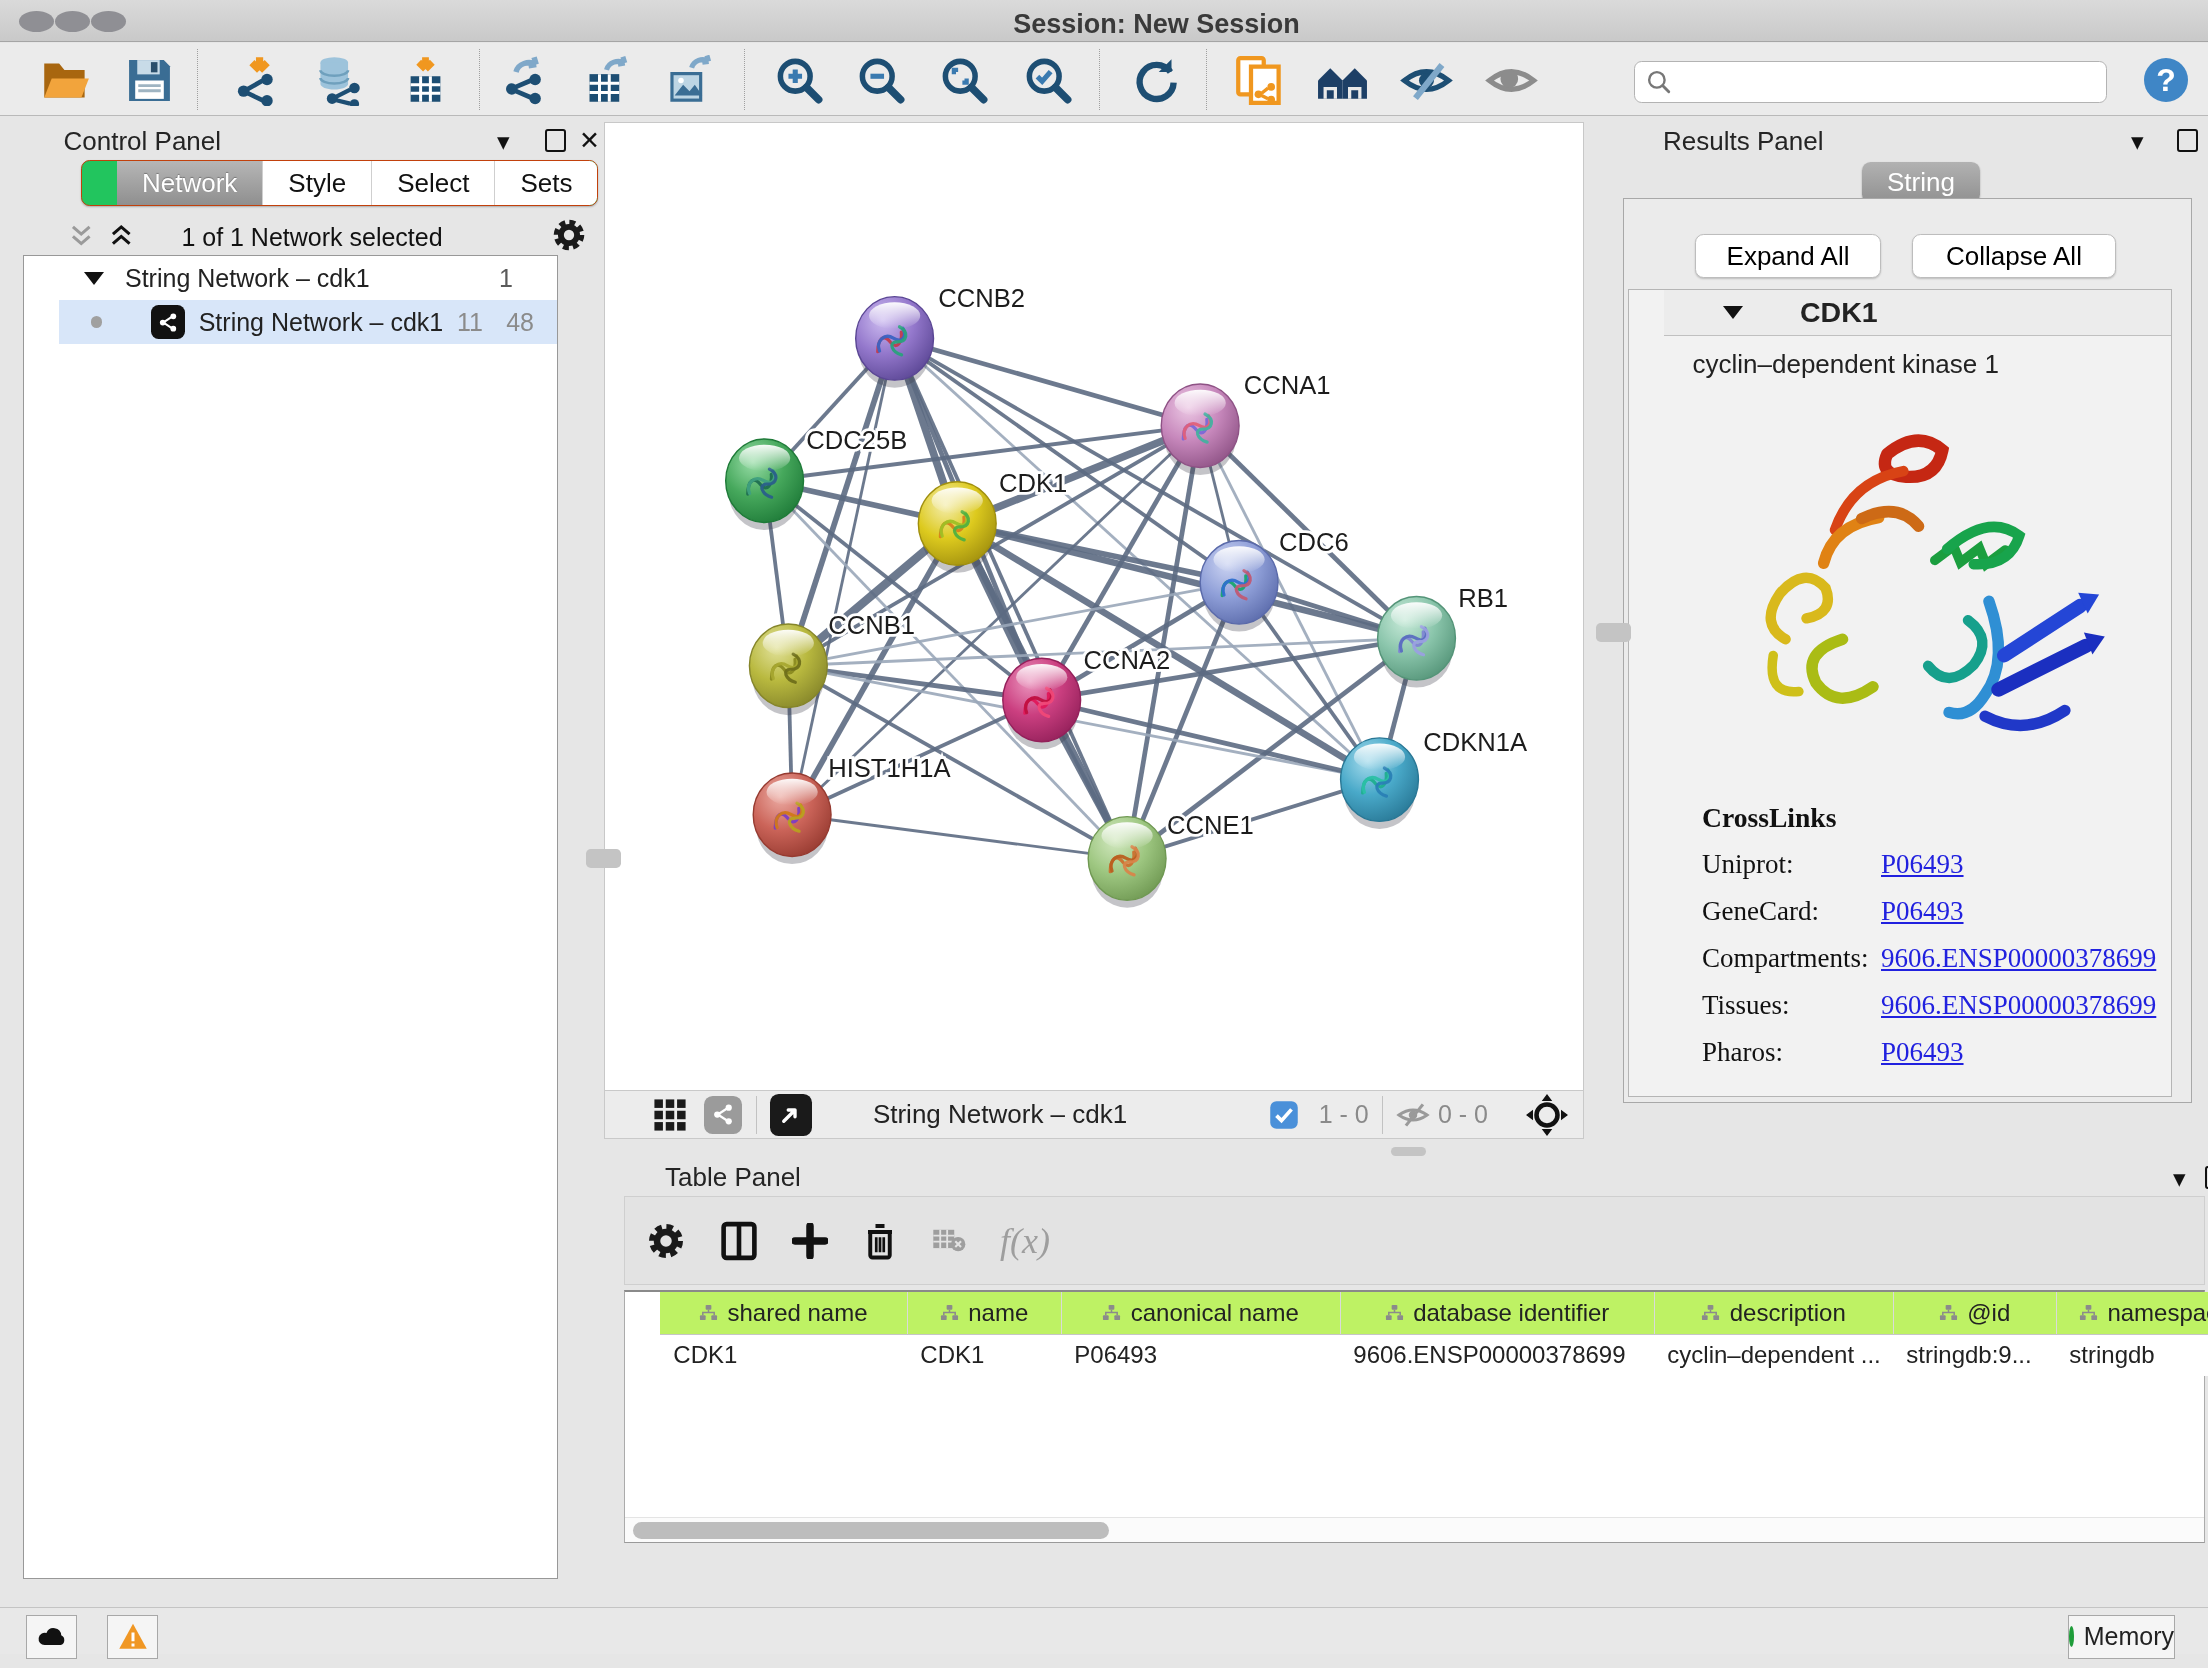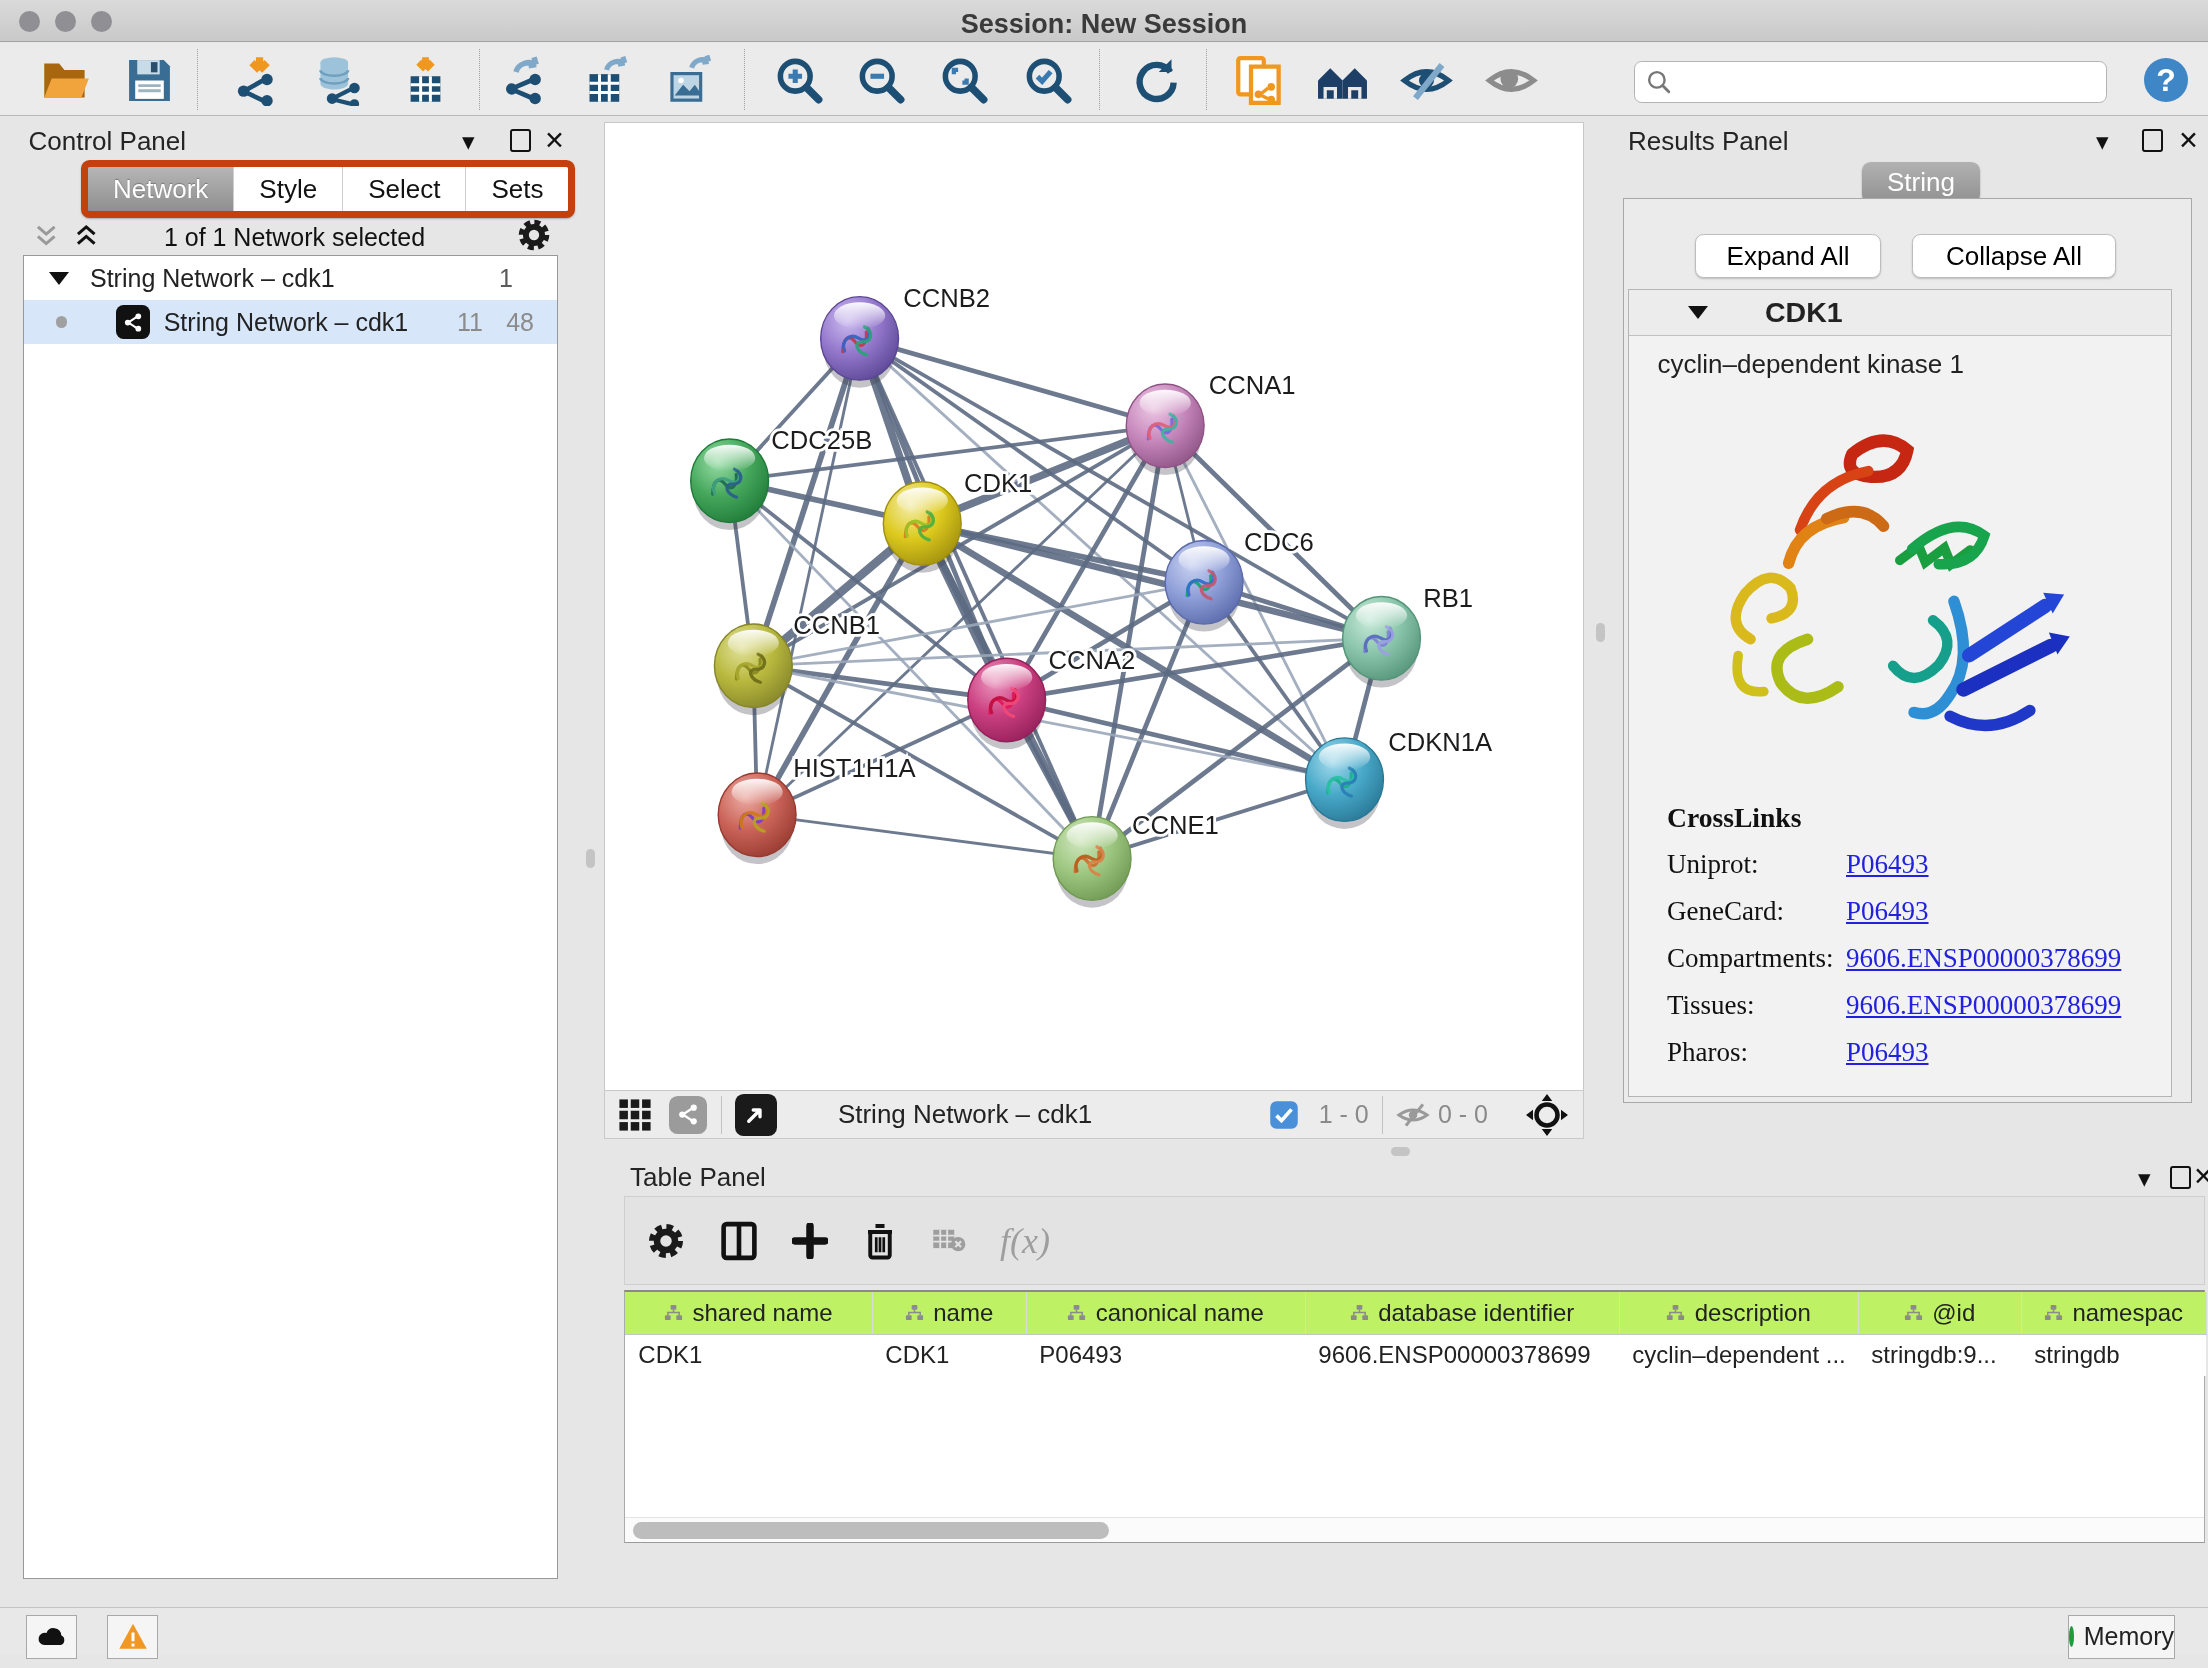--- a/index.html
+++ b/index.html
@@ -1,38 +1,38 @@
 <!DOCTYPE html>
 <html style="font-size:15px"><head>
 <meta charset="utf-8">
 <style>
   * { margin:0; padding:0; box-sizing:border-box; }
   html,body { background:#bfbfbf; }
   #window {
     position:relative; width:2208px; height:1668px; overflow:hidden;
     background:#e6e6e6; font-family:"Liberation Sans","DejaVu Sans",sans-serif; color:#222;
   }
-  .abs { position:absolute; }
+  .abs { position:absolute;padding-left:35px; }
   
   #titlebar { left:0; top:0; width:2208px; height:42px;
     background:linear-gradient(#dadada,#c9c9c9); border-bottom:1px solid #a5a5a5; }
   .traffic { width:21px; height:21px; border-radius:50%; background:#8f8f94; top:10.5px; }
   #window-title { width:100%; text-align:center; top:8.6px; font-size:27px; font-weight:bold; color:#3a3a3a; }
   #toolbar { left:0; top:43px; width:2208px; height:73px; background:#ebebeb; border-bottom:1px solid #b9b9b9; }
   .tbtn { position:absolute; top:9.5px; width:55px; height:55px; display:flex; align-items:center; justify-content:center; }
   .tsep { position:absolute; top:5.7px; height:61px; border-left:1.9px dotted #9f9f9f; width:0; }
   #search-box { left:1634px; top:18px; width:473px; height:42px; background:#fff; border:1px solid #b3b3b3;
     border-radius:7.6px; display:flex; align-items:center; padding-left:9.5px; }
   #search-box input { border:none; outline:none; font-size:23px; width:409px; background:transparent; }
   
   .panel-title { font-size:26px; color:#242424; }
   .pctl { font-size:25px; color:#111; }
   .float-box { display:inline-block; width:21px; height:23px; border:2.9px solid #111; border-radius:2.9px; }
-  .seg { display:flex; border:7px solid #c2410c; border-radius:8.6px; overflow:hidden;
-    box-shadow:0 1px 1.9px rgba(0,0,0,.25); background:#3b82f6;align-items:center; }
+  .seg { display:flex; border:1px solid #c2410c; border-radius:8.6px; overflow:hidden;
+    box-shadow:0 1px 1.9px rgba(0,0,0,.25); background:#22c55e;align-items:center; }
   .seg > div { padding:6.7px 25px; font-size:26px; background:#fff; border-right:1px solid #cfcfcf; color:#111; }
   .seg > div:last-child { border-right:none; }
   .seg > div.sel { background:linear-gradient(#b6b6b6,#8f8f8f); color:#fff; text-shadow:0 -1px 1px rgba(0,0,0,.3); }
   
   #tree-box { left:23px; top:255px; width:535px; height:1324px; background:#fff; border:1.9px solid #989898; }
   .tree-row { position:relative; height:44px; display:flex; align-items:center; font-size:25px; }
   .tri { width:0; height:0; border-left:10.5px solid transparent; border-right:10.5px solid transparent; border-top:13.3px solid #111; }
   .badge-share { width:34px; height:34px; background:#111; border-radius:7.6px; display:flex; align-items:center; justify-content:center; }
   
   #net-canvas { left:604px; top:122px; width:980px; height:968px; background:#fff; border:1px solid #c8c8c8; border-bottom:none; }

